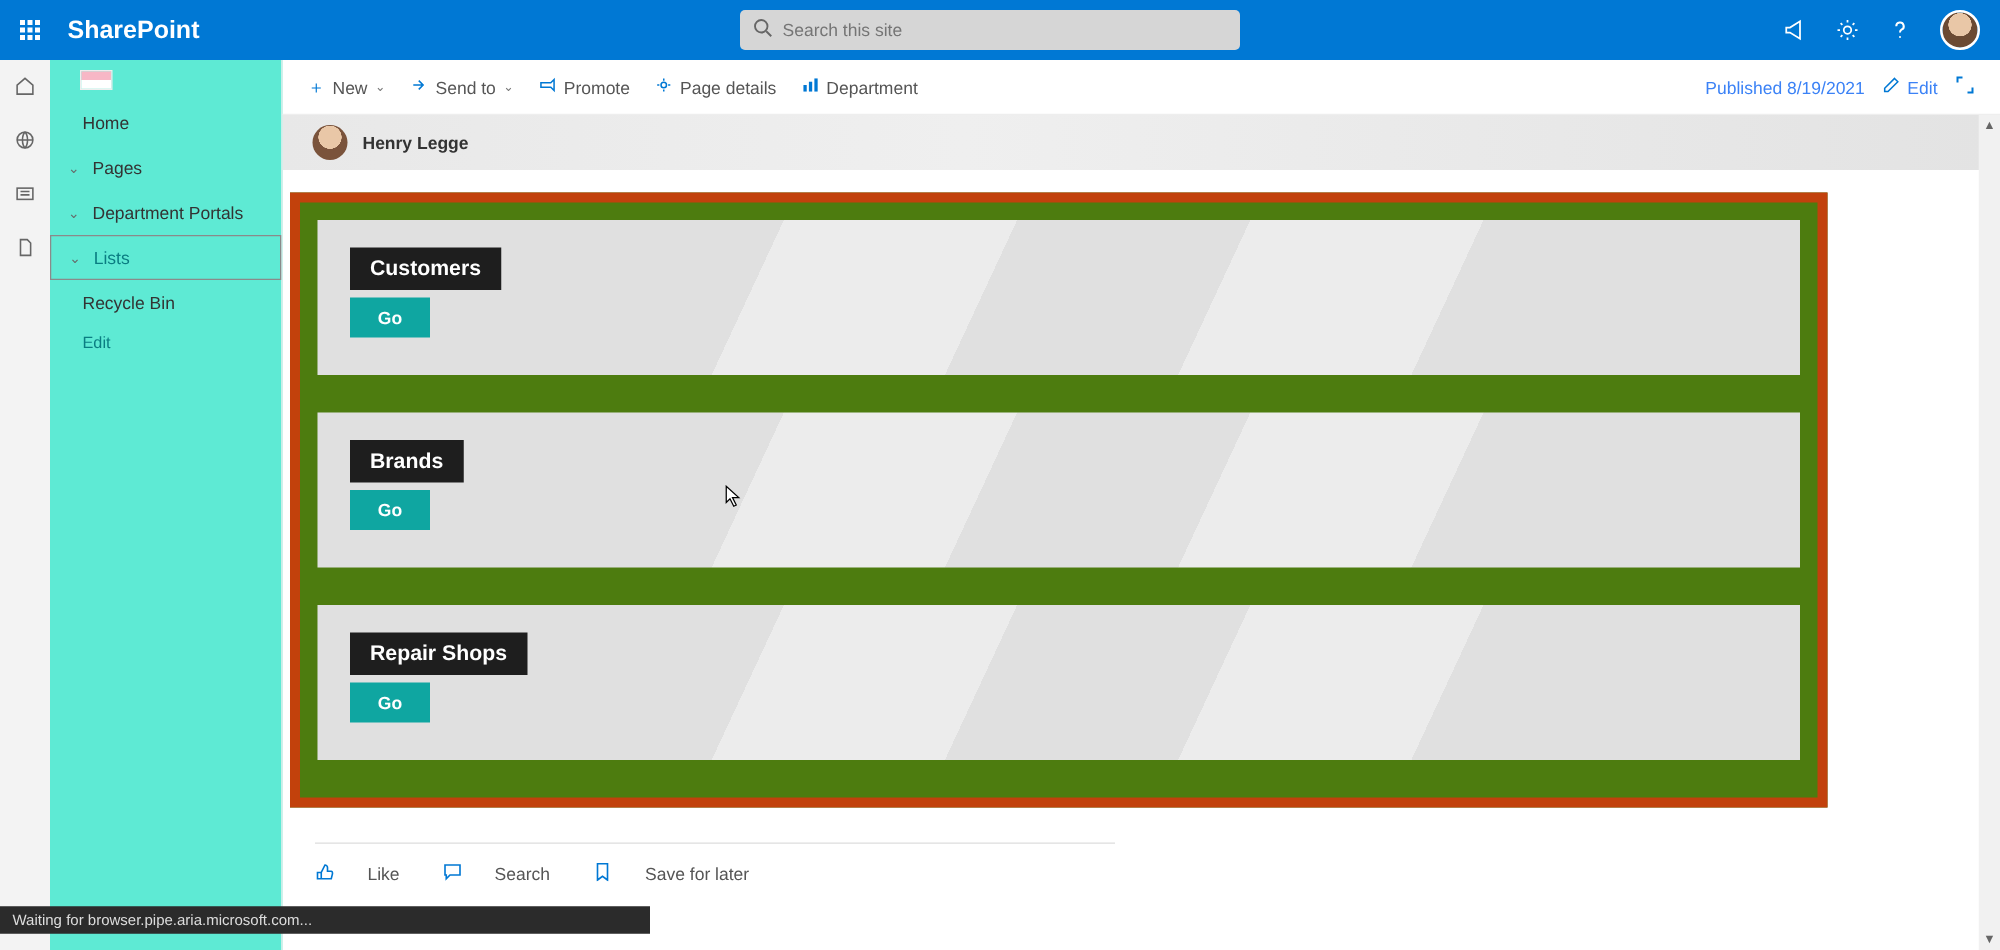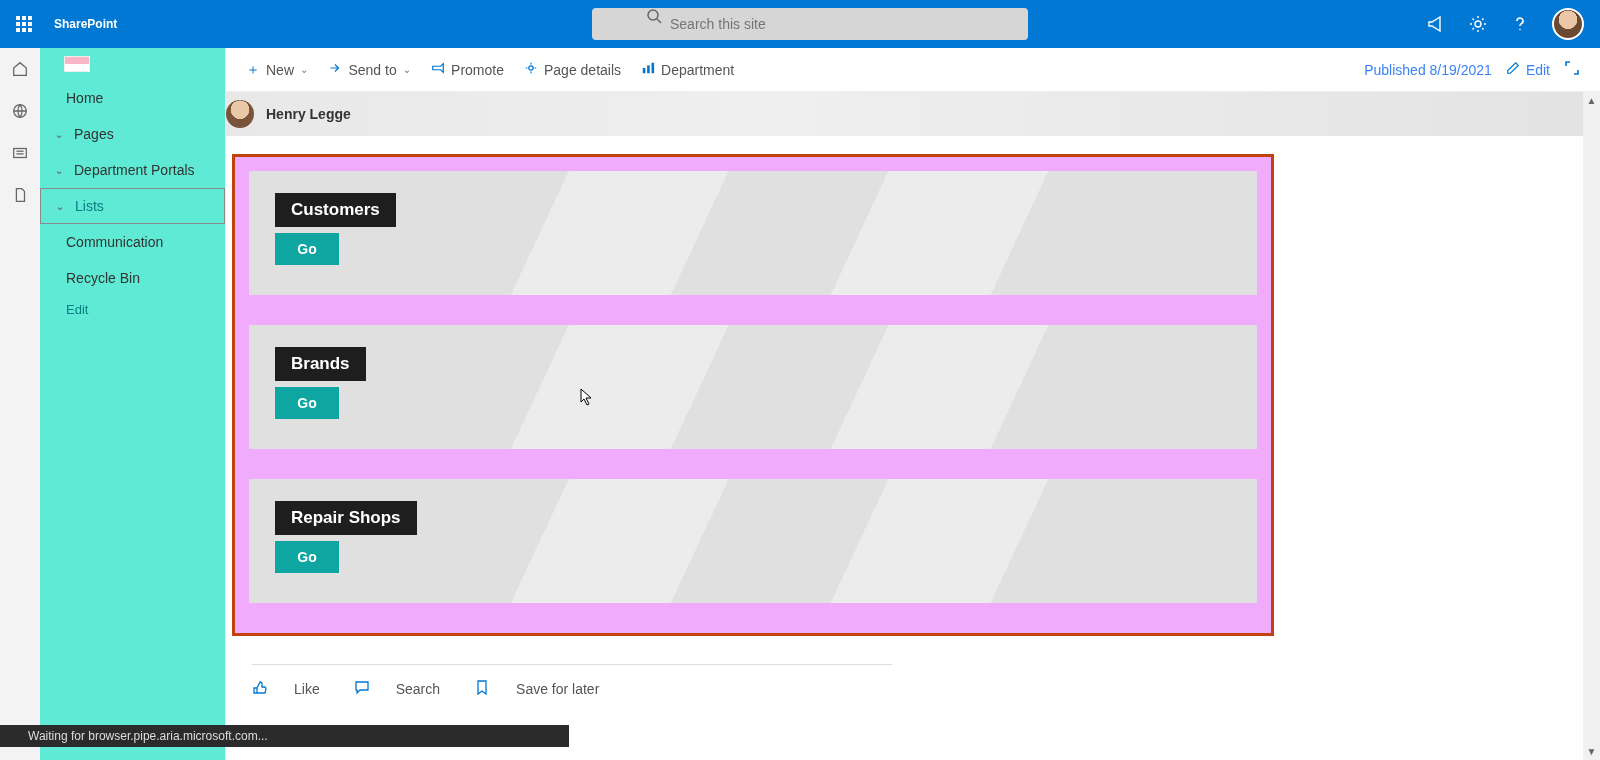--- a/index.html
+++ b/index.html
@@ -13,27 +13,27 @@
     align-items: center;
     padding: 0 8px;
     position: relative;
   }
   .waffle {
     width: 32px; height: 32px;
     display: flex; align-items: center; justify-content: center;
     border-radius: 2px;
   }
   .waffle svg { fill: #fff; }
-  .brand { font-size: 12px; font-weight: 600; margin-left: 14px; }
+  .brand { font-size: 20px; font-weight: 600; margin-left: 14px; }
   .search-wrap {
     position: absolute; left: 592px; top: 8px;
-    width: 436px; height: 32px;
+    width: 400px; height: 32px;
     background: #d6d6d6;
     border-radius: 4px;
-    display: flex;  padding-left: 44px;
+    display: flex; align-items: center;
   }
   .search-wrap .search-icon { margin: 0 8px 0 10px; color:#555; }
   .search-input {
     flex: 1; border: none; background: transparent;
     font-size: 14px; color:#555; outline: none;
   }
   .suite-right { margin-left: auto; display: flex; align-items: center; gap: 22px; padding-right: 8px; }
   .suite-right .icon-btn { color: #fff; display:flex; align-items:center; }
   .avatar-circle {
     width: 32px; height: 32px; border-radius: 50%;
@@ -88,32 +88,32 @@
   .cmd .caret { font-size: 10px; color:#777; }
   .cmd-right { margin-left:auto; display:flex; align-items:center; gap:14px; color:#3b82f6; }
   
   .content {
     position: absolute; top: 92px; left: 226px; right: 12px; bottom: 0;
     overflow: hidden;
   }
   .author-strip {
     height: 44px;
     background: linear-gradient(to right,#e8e8e8,#efefef 40%,#e3e3e3);
-    display:flex; align-items:center; gap:12px; padding-left:0;
+    display:flex; align-items:center; gap:12px; padding-left:24px;
     font-size: 14px; color:#333; font-weight:600;
   }
   .author-strip .face {
     width:28px; height:28px; border-radius:50%;
     background: radial-gradient(circle at 50% 35%, #e9c7a7 0 40%, #7a533b 41% 100%);
   }
   .webpart-frame {
     margin: 18px 0 0 6px;
-    width: 1042px;
-    border: 3px solid #c2410c;
-    background:#f0abfc;
+    width: 1230px;
+    border: 8px solid #c2410c;
+    background:#4d7c0f;
     padding: 14px;
   }
   .hero-row {
     height: 124px;
     background:
       linear-gradient(115deg, rgba(0,0,0,0.05) 0 30%, rgba(255,255,255,0) 30% 45%, rgba(0,0,0,0.05) 45% 60%, rgba(255,255,255,0) 60% 75%, rgba(0,0,0,0.05) 75% 100%),
       #ececec;
     margin-bottom: 30px;
     padding: 22px 0 0 26px;
   }
@@ -139,22 +139,22 @@
     padding-top: 14px;
     display:flex; gap: 34px;
     font-size:14px; color:#555;
   }
   .social-bar .sitem { display:flex; align-items:center; gap:26px; cursor:pointer; }
   .social-bar .ic { color:#0078d4; }
   
   .status-bar {
     position:absolute; left:0; bottom:13px;
     background:#2b2b2b; color:#ddd;
-    font-size:12px; padding: 4px 28px;
-    width: 569px;
+    font-size:12px; padding: 4px 10px;
+    width: 520px;
   }
   
   .fake-scroll {
     position:absolute; right:0; top:92px; bottom:0; width:17px;
     background:#f1f1f1;
   }
   .fake-scroll .arrow { height:17px; display:flex; align-items:center; justify-content:center; color:#666; font-size:10px; }
   .fake-scroll .arrow.up { }
   .fake-scroll .arrow.down { position:absolute; bottom:0; left:0; right:0; }
   
@@ -252,23 +252,20 @@
   </div>
   <div class="nav-item with-chevron">
     <span class="chev">⌄</span>
     <span>Department Portals</span>
   </div>
   <div class="nav-item with-chevron selected">
     <span class="chev">⌄</span>
     <span>Lists</span>
   </div>
   <div class="nav-item">
-    <span>Communication</span>
-  </div>
-  <div class="nav-item">
     <span>Recycle Bin</span>
   </div>
   <div class="nav-edit">Edit</div>
 </div>
 
 <div class="command-bar">
   <div class="cmd">
     <span class="ic">＋</span>
     <span>New</span>
     <span class="caret">⌄</span>

